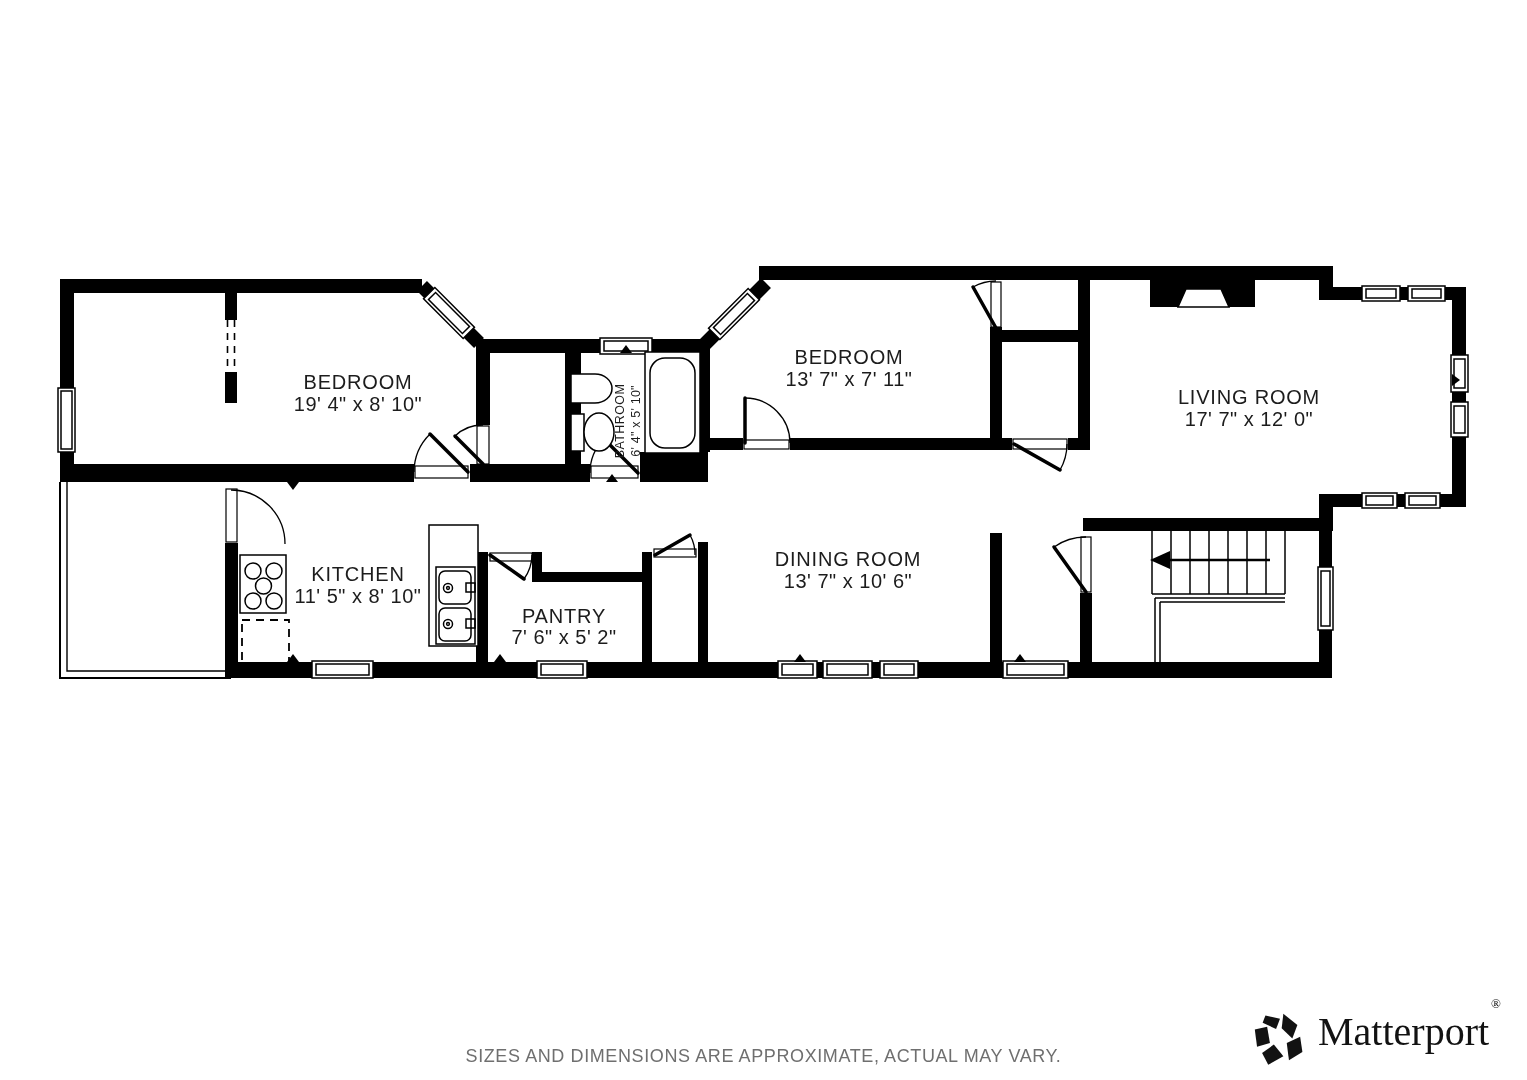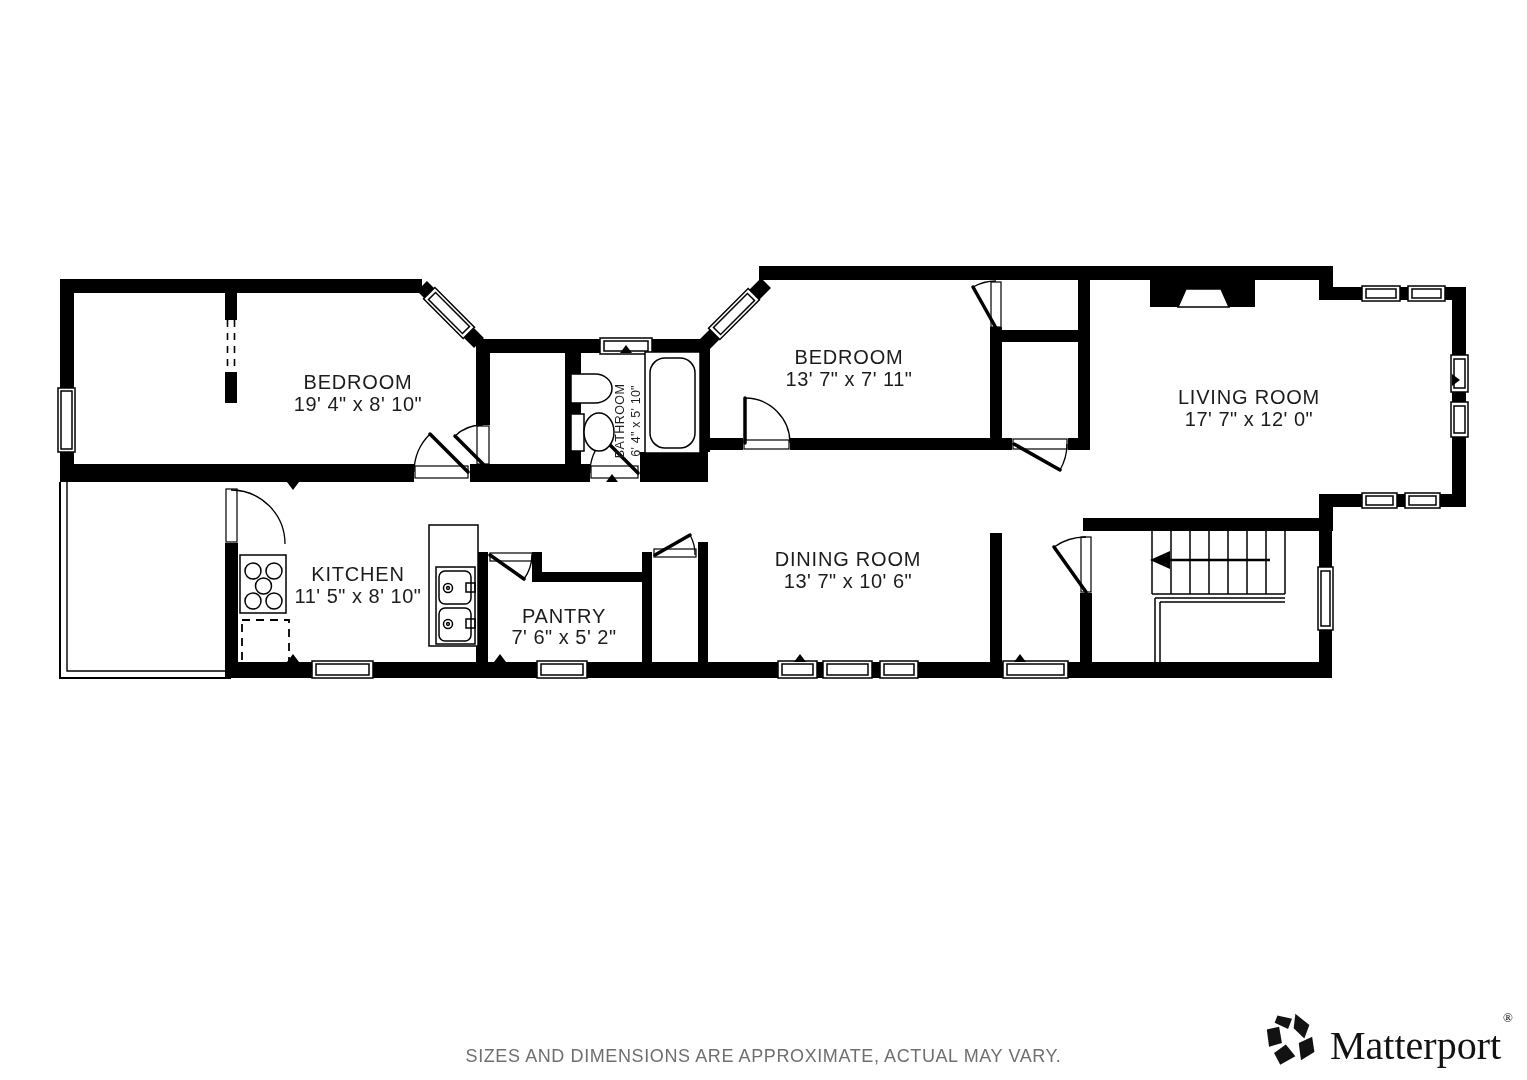--- a/index.html
+++ b/index.html
@@ -5,21 +5,21 @@
   html,body{margin:0;padding:0;background:#fff;}
   .stage{position:relative;width:1527px;height:1080px;background:#ffffff;overflow:hidden;
          font-family:"Liberation Sans",sans-serif;}
   svg text{font-family:"Liberation Sans",sans-serif;fill:#1c1c1c;}
   .room-name{font-size:20px;letter-spacing:0.8px;}
   .room-dims{font-size:20px;letter-spacing:0.5px;}
   .bath-name{font-size:12.5px;letter-spacing:0.4px;}
   .bath-dims{font-size:12.5px;letter-spacing:0.2px;}
   .footer{position:absolute;left:0;top:1046px;width:100%;text-align:center;
           font-size:18px;letter-spacing:0.6px;color:#6f6f6f;}
-  .brand{position:absolute;top:1012px;right:16px;display:flex;align-items:flex-end;gap:10px;}
+  .brand{position:absolute;top:1012px;right:28px;display:flex;align-items:flex-start;gap:10px;}
   .brand-word{font-family:"Liberation Serif",serif;font-size:40px;color:#121212;line-height:1;}
   .brand-reg{font-family:"Liberation Serif",serif;font-size:13px;color:#121212;
              vertical-align:top;position:relative;top:-16px;left:2px;}
 </style>
 </head>
 <body>
 
 <div class="stage">
 
 <svg width="1527" height="1080" viewBox="0 0 1527 1080">

